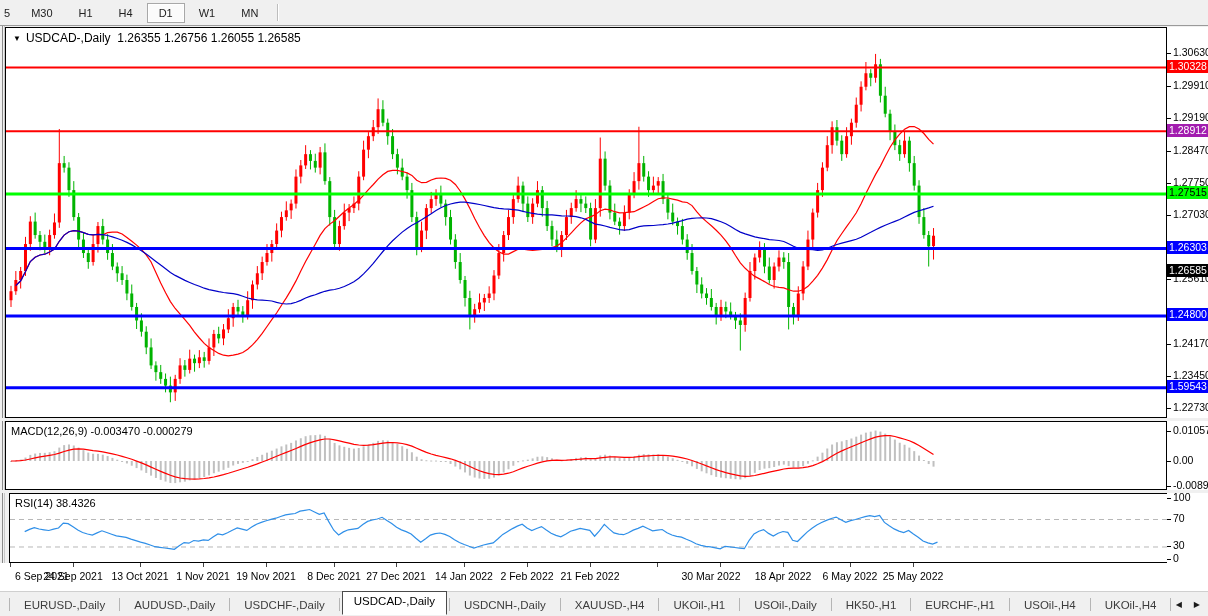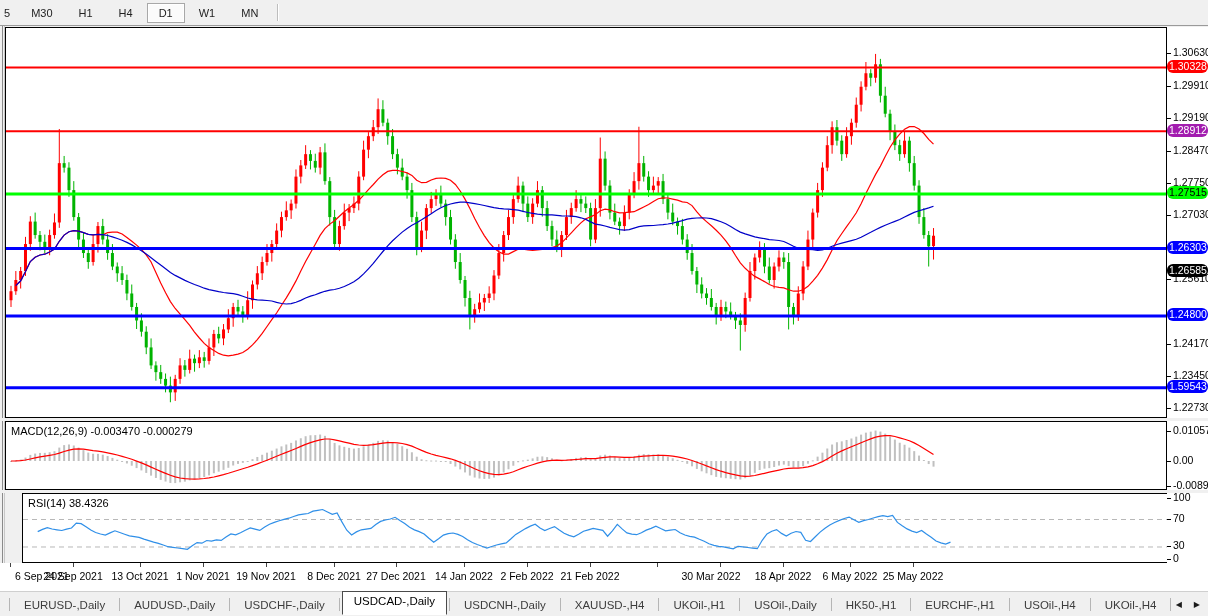--- a/index.html
+++ b/index.html
@@ -19,21 +19,21 @@
   .panel svg{position:absolute;left:0;top:0;}
   .chart-title{position:absolute;left:5px;top:3px;z-index:5;white-space:nowrap;color:#000;font-size:12px;}
   .chart-title .caret{display:inline-block;font-size:8px;vertical-align:1px;margin:0 5px 0 2px;color:#000;}
   .ind-title{position:absolute;left:5px;top:3px;z-index:5;white-space:nowrap;color:#000;font-size:11px;}
   
   .axisbg{position:absolute;left:1167px;top:27px;width:41px;height:536px;background:#fff;}
   .ptick{position:absolute;left:1167px;width:41px;height:11px;line-height:11px;font-size:10.5px;
          color:#000;white-space:nowrap;z-index:2;}
   .ptick .dash{display:inline-block;width:4px;height:1px;background:#000;vertical-align:middle;margin-right:2px;}
   .badge{position:absolute;left:1167px;width:41px;height:13px;line-height:13px;font-size:10.5px;
-         padding-left:2px;box-sizing:border-box;white-space:nowrap;z-index:4;border-radius:6px;}
+         padding-left:2px;box-sizing:border-box;white-space:nowrap;z-index:4;}
   .divband{position:absolute;left:0;width:1208px;height:3px;background:#f0f0f0;z-index:3;}
   
   .daterow{position:absolute;left:0;top:563px;width:1208px;height:28px;background:#fff;}
   .dlabel{position:absolute;top:7px;font-size:10.5px;color:#000;white-space:nowrap;}
   .dtick{position:absolute;top:0;width:1px;height:4px;background:#444;}
   
   .tabbar{position:absolute;left:0;top:591px;width:1208px;height:25px;background:#f0f0f0;
           border-top:1px solid #cfcfcf;display:flex;align-items:center;}
   .tab{padding:3px 12px;color:#3c3c3c;font-size:11.5px;white-space:nowrap;cursor:default;}
   .tab.active{background:#fff;border:1px solid #4a4a4a;color:#000;padding:3px 11px;margin-top:-3px;
@@ -55,20 +55,23 @@
       <div class="tbtn active">D1</div>
       <div class="tbtn">W1</div>
       <div class="tbtn">MN</div>
       <div class="vsep"></div>
     </div>
 
   <div class="frameline" style="left:2px;top:26px;height:565px;"></div>
   <div class="frameline" style="left:4px;top:26px;height:565px;background:#c8c8c8;"></div>
 
   <div class="panel" style="left:5px;top:27px;width:1162px;height:391px;">
+    <div class="chart-title">
+      <span class="caret">▼</span><span>USDCAD-,Daily</span>&nbsp;&nbsp;<span>1.26355 1.26756 1.26055 1.26585</span>
+    </div>
     <svg id="mainsvg" width="1160" height="389">
         <g>
           <line x1="5" y1="257.85014442518803" x2="5" y2="278.974350086655" stroke="#ff0000" stroke-width="1"></line>
           <rect x="3.5" y="263.2435586366259" width="3" height="8.989023685730785" fill="#ff0000"></rect>
           <line x1="9.83" y1="243.01825534373188" x2="9.83" y2="266.8391681109188" stroke="#ff0000" stroke-width="1"></line>
           <rect x="8.33" y="252.00727902946267" width="3" height="11.236279607163226" fill="#ff0000"></rect>
           <line x1="14.66" y1="238.97319468515346" x2="14.66" y2="260.54685153090696" stroke="#ff0000" stroke-width="1"></line>
           <rect x="13.16" y="243.01825534373188" width="3" height="8.989023685730785" fill="#ff0000"></rect>
           <line x1="19.490000000000002" y1="208.85996533795466" x2="19.490000000000002" y2="247.96221837088424" stroke="#ff0000" stroke-width="1"></line>
           <rect x="17.990000000000002" y="216.05118428653952" width="3" height="26.967071057192356" fill="#ff0000"></rect>
@@ -656,21 +659,21 @@
           <rect x="907.21" y="29.14128510680628" width="2" height="9.85871489319372" fill="#c0c0c0"></rect>
           <rect x="912.04" y="33.57838538553878" width="2" height="5.42161461446122" fill="#c0c0c0"></rect>
           <rect x="916.87" y="38.00997807815814" width="2" height="1" fill="#c0c0c0"></rect>
           <rect x="921.7" y="39" width="2" height="3.05171049456181" fill="#c0c0c0"></rect>
           <rect x="926.53" y="39" width="2" height="5.658632353629578" fill="#c0c0c0"></rect>
         </g>
         <path d="M5.0 39.0L9.8 38.9L14.7 38.6L19.5 38.0L24.3 37.0L29.1 35.9L34.0 34.9L38.8 34.1L43.6 33.3L48.5 32.5L53.3 31.1L58.1 29.5L63.0 28.1L67.8 27.2L72.6 26.9L77.5 27.1L82.3 27.8L87.1 28.6L91.9 29.2L96.8 29.9L101.6 30.8L106.4 31.8L111.3 33.0L116.1 34.3L120.9 35.7L125.8 37.3L130.6 39.1L135.4 40.9L140.2 42.9L145.1 45.1L149.9 47.2L154.7 49.4L159.6 51.4L164.4 53.3L169.2 54.9L174.1 56.0L178.9 56.7L183.7 57.0L188.5 57.1L193.4 56.9L198.2 56.5L203.0 55.9L207.9 55.0L212.7 53.9L217.5 52.7L222.3 51.3L227.2 49.7L232.0 48.2L236.8 46.7L241.7 45.2L246.5 43.6L251.3 41.9L256.2 40.0L261.0 38.2L265.8 36.3L270.6 34.3L275.5 32.3L280.3 30.4L285.1 28.5L290.0 26.5L294.8 24.4L299.6 22.4L304.5 20.6L309.3 19.1L314.1 17.8L318.9 17.0L323.8 17.0L328.6 17.8L333.4 18.9L338.3 20.1L343.1 21.2L347.9 22.3L352.8 23.0L357.6 23.3L362.4 23.1L367.3 22.7L372.1 21.9L376.9 21.2L381.7 20.7L386.6 20.5L391.4 20.8L396.2 21.5L401.1 22.6L405.9 24.1L410.7 26.2L415.6 28.4L420.4 30.4L425.2 32.0L430.0 33.3L434.9 34.5L439.7 35.6L444.5 36.8L449.4 38.4L454.2 40.2L459.0 42.2L463.9 44.5L468.7 46.7L473.5 48.7L478.3 50.3L483.2 51.6L488.0 52.4L492.8 52.6L497.7 52.2L502.5 51.2L507.3 49.7L512.2 47.8L517.0 45.9L521.8 44.3L526.6 42.7L531.5 41.1L536.3 39.8L541.1 38.8L546.0 38.3L550.8 38.2L555.6 38.3L560.5 38.2L565.3 37.9L570.1 37.5L574.9 37.1L579.8 36.7L584.6 36.7L589.4 36.6L594.3 35.9L599.1 35.3L603.9 34.9L608.8 34.9L613.6 35.1L618.4 35.3L623.2 35.4L628.1 35.2L632.9 34.7L637.7 34.2L642.6 33.8L647.4 33.5L652.2 33.3L657.0 33.3L661.9 33.6L666.7 34.1L671.5 34.8L676.4 35.8L681.2 37.0L686.0 38.5L690.9 40.2L695.7 42.0L700.5 43.9L705.4 45.7L710.2 47.6L715.0 49.2L719.8 50.6L724.7 51.8L729.5 52.9L734.3 53.8L739.2 54.3L744.0 54.2L748.8 53.5L753.6 52.4L758.5 51.3L763.3 50.2L768.1 49.2L773.0 48.1L777.8 47.0L782.6 46.4L787.5 46.2L792.3 46.1L797.1 45.7L802.0 44.9L806.8 43.6L811.6 41.8L816.4 39.6L821.3 37.0L826.1 34.1L830.9 31.3L835.8 28.9L840.6 26.7L845.4 24.7L850.3 22.7L855.1 20.7L859.9 18.7L864.7 16.9L869.6 15.2L874.4 14.1L879.2 13.6L884.1 13.7L888.9 14.5L893.7 15.8L898.6 17.2L903.4 18.8L908.2 20.9L913.0 23.4L917.9 26.4L922.7 29.5L927.5 32.5" fill="none" stroke="#ff0000" stroke-width="1.2"></path>
       </svg>
   </div>
 
-  <div class="panel" style="left:22px;top:493px;width:1162px;height:70px;">
+  <div class="panel" style="left:9px;top:493px;width:1162px;height:70px;">
     <div class="ind-title">
       <span>RSI(14)</span>&nbsp;<span>38.4326</span>
     </div>
     <svg id="rsisvg" width="1160" height="68">
         <line x1="0" x2="1160" y1="25.510000000000005" y2="25.510000000000005" stroke="#b8b8b8" stroke-width="1" stroke-dasharray="5,4"></line>
         <line x1="0" x2="1160" y1="52.99" y2="52.99" stroke="#b8b8b8" stroke-width="1" stroke-dasharray="5,4"></line>
         <path d="M14.7 37.6L19.5 35.4L24.3 33.6L29.1 35.0L34.0 35.8L38.8 36.5L43.6 35.2L48.5 34.0L53.3 29.1L58.1 29.7L63.0 32.7L67.8 36.0L72.6 38.5L77.5 40.0L82.3 41.0L87.1 38.9L91.9 36.8L96.8 38.5L101.6 40.2L106.4 41.8L111.3 42.6L116.1 43.4L120.9 45.1L125.8 46.6L130.6 48.1L135.4 49.4L140.2 51.0L145.1 52.7L149.9 53.4L154.7 54.0L159.6 54.6L164.4 55.3L169.2 51.8L174.1 48.6L178.9 49.2L183.7 46.5L188.5 47.2L193.4 45.8L198.2 46.4L203.0 43.0L207.9 39.9L212.7 40.8L217.5 38.8L222.3 36.3L227.2 34.0L232.0 35.2L236.8 36.4L241.7 33.1L246.5 30.2L251.3 28.4L256.2 26.7L261.0 25.4L265.8 24.2L270.6 22.5L275.5 20.9L280.3 20.2L285.1 19.5L290.0 17.1L294.8 16.3L299.6 15.5L304.5 18.0L309.3 20.4L314.1 18.9L318.9 27.9L323.8 36.2L328.6 40.9L333.4 37.9L338.3 35.8L343.1 35.1L347.9 34.4L352.8 30.5L357.6 27.4L362.4 26.0L367.3 25.0L372.1 23.3L376.9 26.6L381.7 29.6L386.6 33.3L391.4 35.9L396.2 37.6L401.1 40.0L405.9 44.2L410.7 48.2L415.6 44.8L420.4 41.1L425.2 39.7L430.0 39.0L434.9 40.4L439.7 42.5L444.5 45.7L449.4 48.5L454.2 50.5L459.0 52.3L463.9 54.0L468.7 52.5L473.5 51.0L478.3 49.9L483.2 48.9L488.0 44.8L492.8 40.4L497.7 37.4L502.5 34.6L507.3 32.1L512.2 30.3L517.0 34.0L521.8 36.5L526.6 34.5L531.5 32.6L536.3 36.0L541.1 39.2L546.0 41.4L550.8 42.8L555.6 40.3L560.5 37.2L565.3 35.8L570.1 34.4L574.9 35.3L579.8 36.3L584.6 42.2L589.4 36.8L594.3 30.4L599.1 34.9L603.9 38.9L608.8 40.1L613.6 40.7L618.4 38.7L623.2 36.1L628.1 34.4L632.9 32.1L637.7 34.5L642.6 36.8L647.4 36.1L652.2 35.5L657.0 38.7L661.9 41.0L666.7 42.4L671.5 43.1L676.4 45.3L681.2 47.3L686.0 49.7L690.9 51.3L695.7 52.4L700.5 52.9L705.4 53.9L710.2 54.9L715.0 52.3L719.8 52.9L724.7 53.5L729.5 54.1L734.3 54.7L739.2 46.3L744.0 39.9L748.8 37.3L753.6 35.6L758.5 39.4L763.3 42.0L768.1 39.2L773.0 37.5L777.8 38.4L782.6 46.3L787.5 47.5L792.3 42.8L797.1 38.1L802.0 34.2L806.8 30.9L811.6 28.5L816.4 26.4L821.3 24.5L826.1 23.1L830.9 25.8L835.8 28.4L840.6 26.7L845.4 25.5L850.3 24.0L855.1 22.6L859.9 21.6L864.7 22.6L869.6 21.5L874.4 28.4L879.2 31.8L884.1 34.9L888.9 37.1L893.7 38.5L898.6 36.5L903.4 40.1L908.2 43.3L913.0 47.0L917.9 48.9L922.7 50.1L927.5 48.1" fill="none" stroke="#2f8fe8" stroke-width="1.2"></path>
       </svg>
   </div>
 

